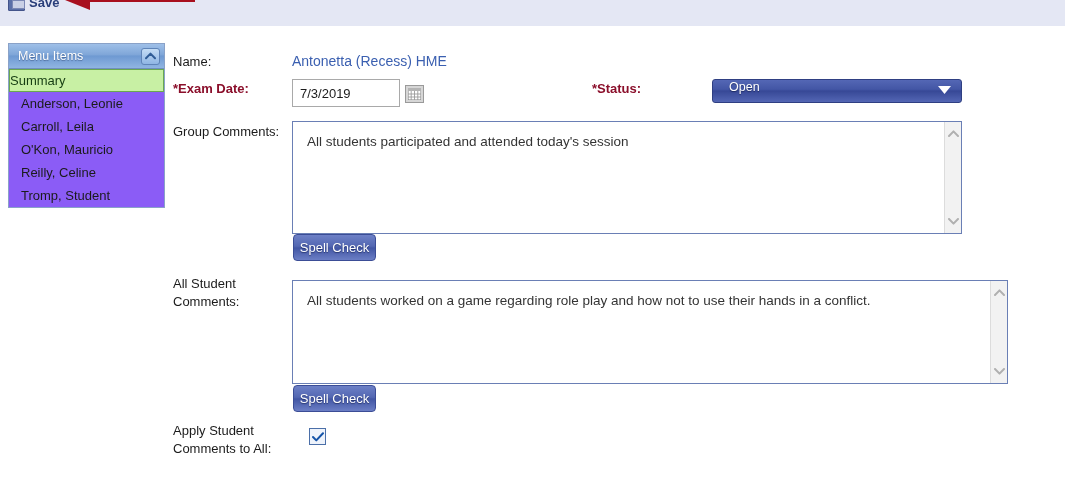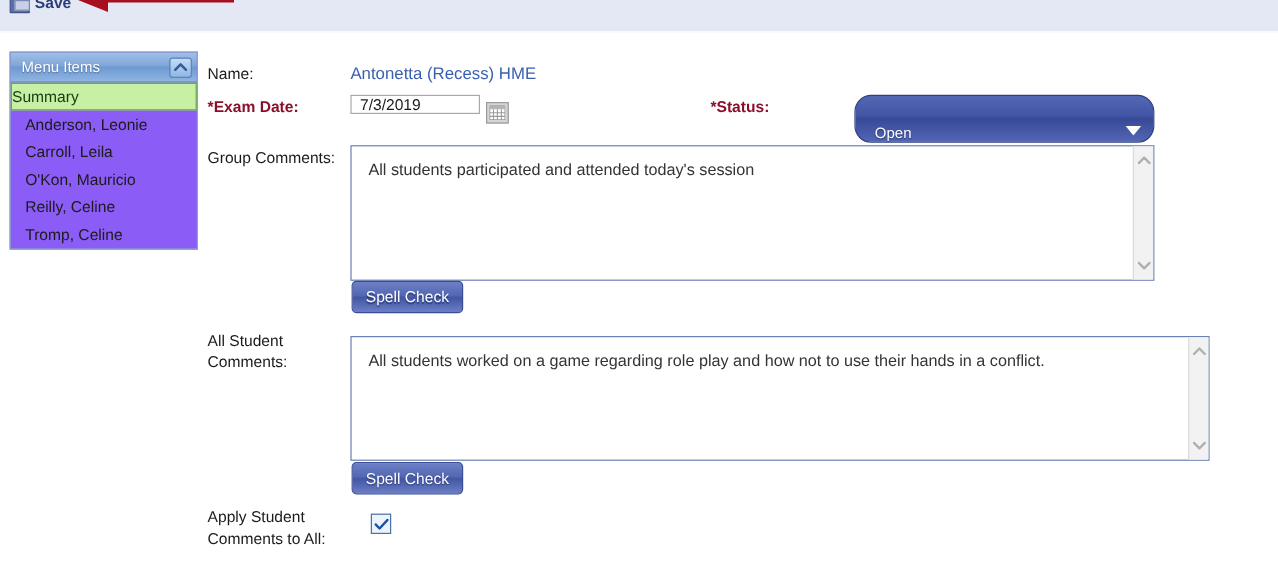--- a/index.html
+++ b/index.html
@@ -146,21 +146,21 @@
     left: 292px; top: 53px;
     font-size: 14px;
     color: #3a5fb0;
     white-space: nowrap;
   }
 
   #exam-date-label { left: 173px; top: 81px; }
   #exam-date-input {
     position: absolute;
     left: 292px; top: 79px;
-    width: 108px; height: 16px;
+    width: 108px; height: 28px;
     border: 1px solid #a9a9a9;
     background: #ffffff;
     font-family: "Liberation Sans", sans-serif;
     font-size: 13px;
     color: #1b1b1b;
     padding: 0 7px;
   }
   #calendar-icon {
     position: absolute;
     left: 405px; top: 85px;
@@ -169,26 +169,26 @@
     background: #d6d6d6;
     cursor: pointer;
     padding: 2px;
   }
   #calendar-icon svg { display: block; }
 
   #status-label { left: 592px; top: 81px; }
   #status-select {
     position: absolute;
     left: 712px; top: 79px;
-    width: 250px; height: 40px;
+    width: 250px; height: 24px;
     border: 1px solid #2f3f82;
-    border-radius: 14px;
+    border-radius: 3px;
     background: linear-gradient(to bottom, #5467b5 0%, #4356a5 42%, #374896 50%, #5366b4 100%);
     display: flex;
-    align-items: flex-end;
+    align-items: flex-start;
     justify-content: space-between;
     padding: 0 10px 0 16px;
     cursor: pointer;
   }
   #status-value {
     font-size: 12.5px;
     color: #ffffff;
     text-shadow: 0 1px 1px rgba(10,20,60,.6);
   }
 
@@ -224,21 +224,21 @@
   .sb-down { bottom: 3px; }
 
   #group-comments-label { left: 173px; top: 124px; }
   #group-comments-box   { left: 292px; top: 121px; width: 670px; height: 113px; }
 
   #all-student-comments-label { left: 173px; top: 275px; width: 110px; line-height: 18px; white-space: normal; }
   #all-student-comments-box   { left: 292px; top: 280px; width: 716px; height: 104px; }
 
   .spell-check-btn {
     position: absolute;
-    width: 93px; height: 27px;
+    width: 83px; height: 27px;
     border: 1px solid #3b4d96;
     border-radius: 4px;
     background: linear-gradient(to bottom, #6d80c6 0%, #5367b2 45%, #4256a4 52%, #6b7ec5 100%);
     color: #ffffff;
     font-family: "Liberation Sans", sans-serif;
     font-size: 13px;
     text-shadow: 0 1px 1px rgba(10,20,60,.55);
     cursor: pointer;
     padding: 1px;
   }
@@ -286,21 +286,21 @@
         <path d="M1 6.2 L5.5 1.6 L10 6.2" stroke="#2f5c96" stroke-width="2" fill="none" stroke-linecap="round" stroke-linejoin="round"></path>
       </svg>
     </span>
   </div>
   <ul id="menu-list">
       <li class="menu-item selected"><span>Summary</span></li>
       <li class="menu-item"><span>Anderson, Leonie</span></li>
       <li class="menu-item"><span>Carroll, Leila</span></li>
       <li class="menu-item"><span>O'Kon, Mauricio</span></li>
       <li class="menu-item"><span>Reilly, Celine</span></li>
-      <li class="menu-item"><span>Tromp, Celine</span></li>
+      <li class="menu-item"><span>Tromp, Student</span></li>
     </ul>
 </div>
 
 <span class="lbl" id="name-label">Name:</span>
 <span id="name-value">Antonetta (Recess) HME</span>
 
 <span class="lbl-req" id="exam-date-label">*Exam Date:</span>
 <input id="exam-date-input" type="text" value="7/3/2019" style="">
 <span id="calendar-icon">
   <svg width="13" height="12" viewBox="0 0 13 12">

